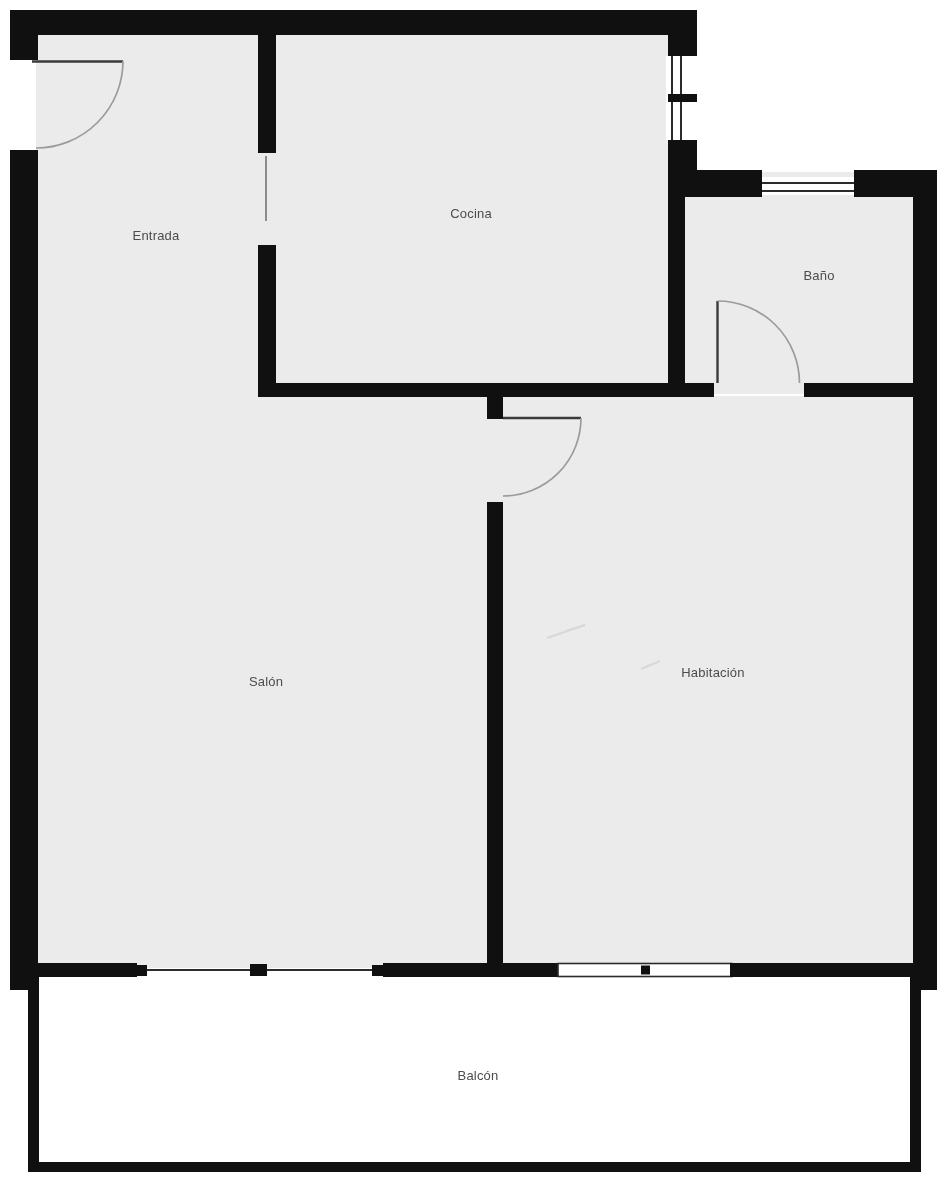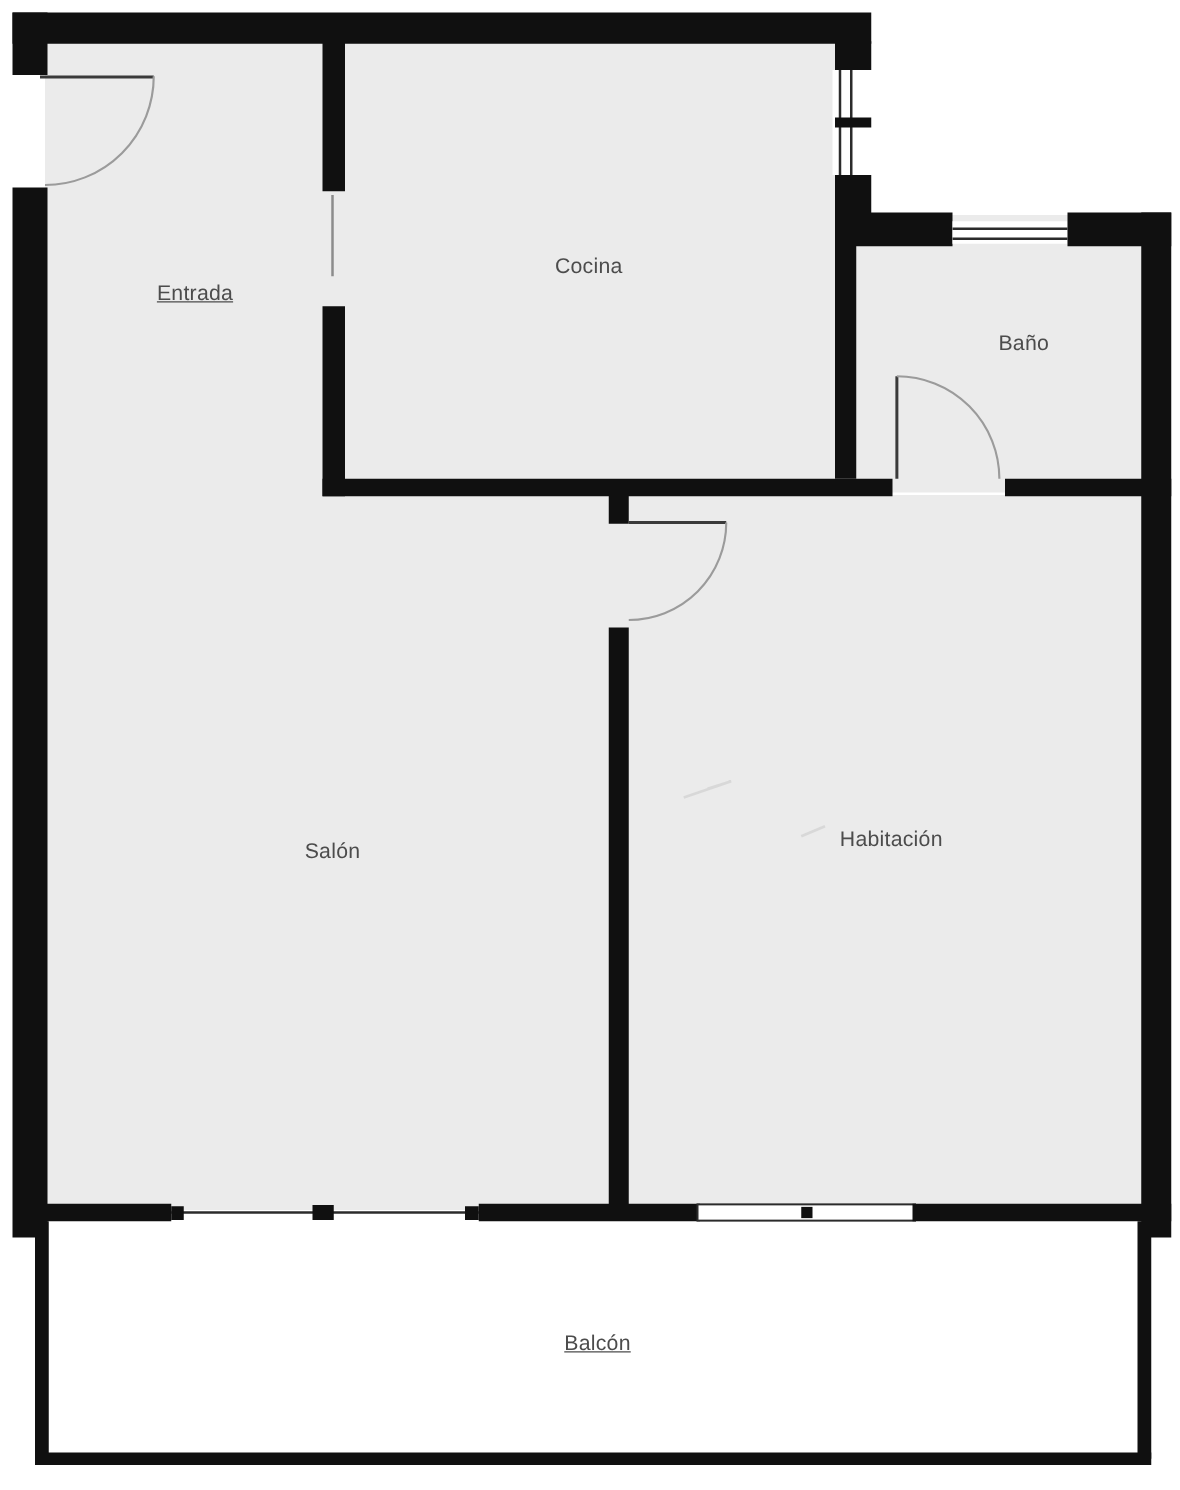--- a/index.html
+++ b/index.html
@@ -25,32 +25,32 @@
   .win-white{fill:var(--balcony_fill);}
   .win-line{stroke:var(--window_line);stroke-width:2;fill:none;}
   .win-frame{fill:var(--balcony_fill);stroke:var(--window_line);stroke-width:1.6;}
   .leaf{stroke:#3a3a3a;stroke-width:2.4;fill:none;}
   .arc{stroke:var(--door_arc);stroke-width:1.7;fill:none;}
   .opening-line{stroke:#8c8c8c;stroke-width:2;fill:none;}
   .artifact{stroke:#cbcbcb;stroke-width:2;opacity:.6;fill:none;}
   .room-label{
     position:absolute;
     transform:translate(-50%,-50%);
-    font-size:17px;
+    font-size:13px;
     letter-spacing:.2px;
     color:var(--label_text);
     white-space:nowrap;
     user-select:none;
   }
-  .lbl-entrada{left:156px;top:235px;text-decoration:underline;}
+  .lbl-entrada{left:156px;top:235px;}
   .lbl-cocina{left:471px;top:213px;}
   .lbl-bano{left:819px;top:275px;}
   .lbl-salon{left:266px;top:681px;text-align:center;}
   .lbl-habitacion{left:713px;top:672px;}
-  .lbl-balcon{left:478px;top:1075px;text-decoration:underline;}
+  .lbl-balcon{left:478px;top:1075px;}
 </style>
 </head>
 <body>
 
 <div id="stage">
 
   <svg id="plan-svg" width="944" height="1192" viewBox="0 0 944 1192">
 
     <rect class="room" x="36" y="32" width="466" height="936"></rect>
     <rect class="room" x="260" y="32" width="424" height="362"></rect>

